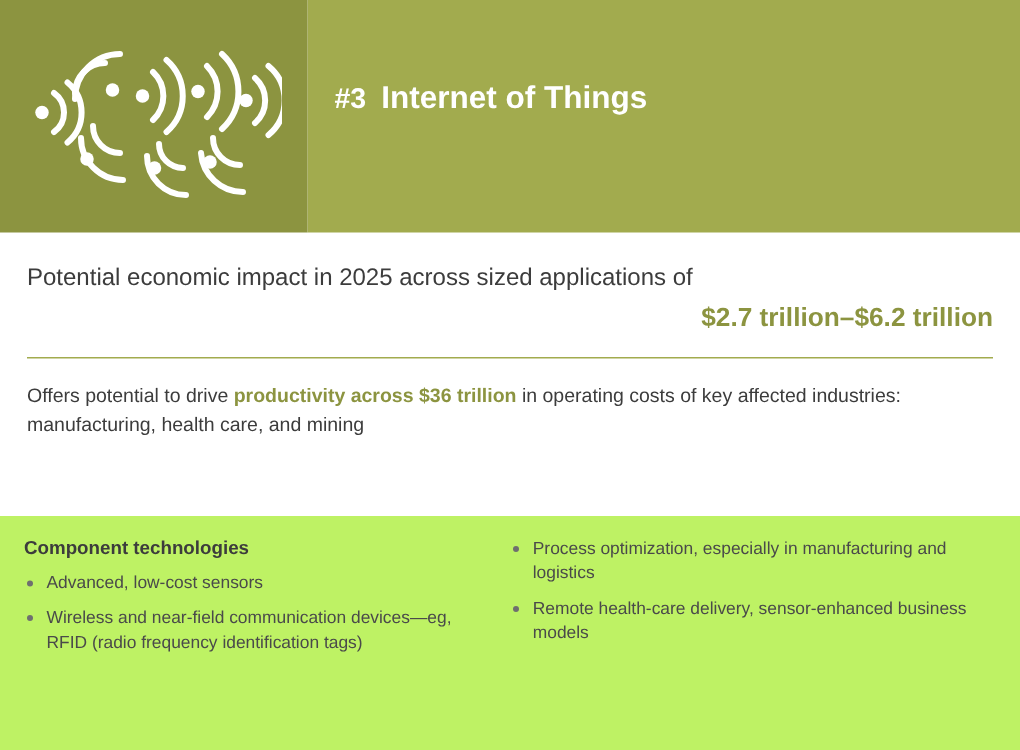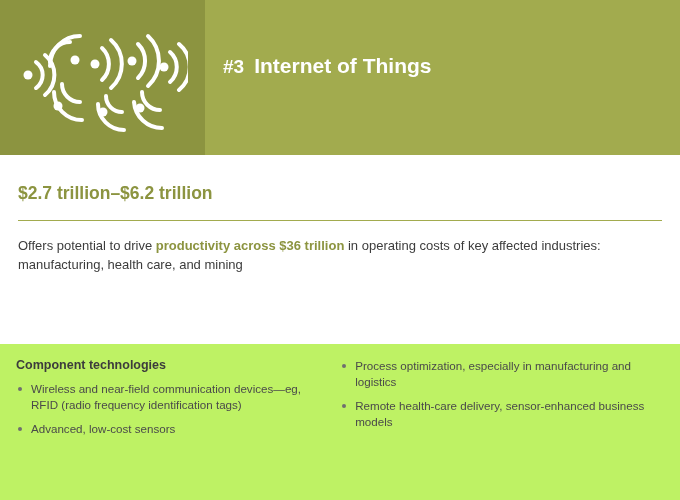--- a/index.html
+++ b/index.html
@@ -79,20 +79,21 @@
   }
   .impact-line1 {
     font-size: 16px;
     color: #3c3c3c;
   }
   .impact-value {
     font-size: 17.5px;
     font-weight: bold;
     color: #8c9440;
     margin-top: 6px;
+    text-align: right;
   }
   .divider {
     margin: 16px 0 0 0;
     height: 1px;
     background: #a2ab4e;
     width: 644px;
   }
   .drive {
     margin-top: 16px;
     font-size: 13px;
@@ -193,31 +194,32 @@
 
     <div class="header-text-panel">
       <div class="header-title-row">
         <span class="header-number">#3</span>
         <span class="header-title">Internet of Things</span>
       </div>
     </div>
   </div>
 
   <div class="impact">
+    <div class="impact-line1">Potential economic impact in 2025 across sized applications of</div>
     <div class="impact-value">$2.7 trillion–$6.2 trillion</div>
     <div class="divider"></div>
     <div class="drive"><span>Offers potential to drive </span><b>productivity across $36 trillion</b><span> in operating costs of key affected industries: manufacturing, health care, and mining</span></div>
   </div>
 
   <div class="bottom">
     <div class="col col-left">
       <div class="col-title">Component technologies</div>
       <ul class="bullets">
+        <li>Advanced, low-cost sensors</li>
         <li>Wireless and near-field communication devices—eg, RFID (radio frequency identification tags)</li>
-        <li>Advanced, low-cost sensors</li>
       </ul>
     </div>
     <div class="col col-right">
       <ul class="bullets">
         <li>Process optimization, especially in manufacturing and logistics</li>
         <li>Remote health-care delivery, sensor-enhanced business models</li>
       </ul>
     </div>
   </div>
 

